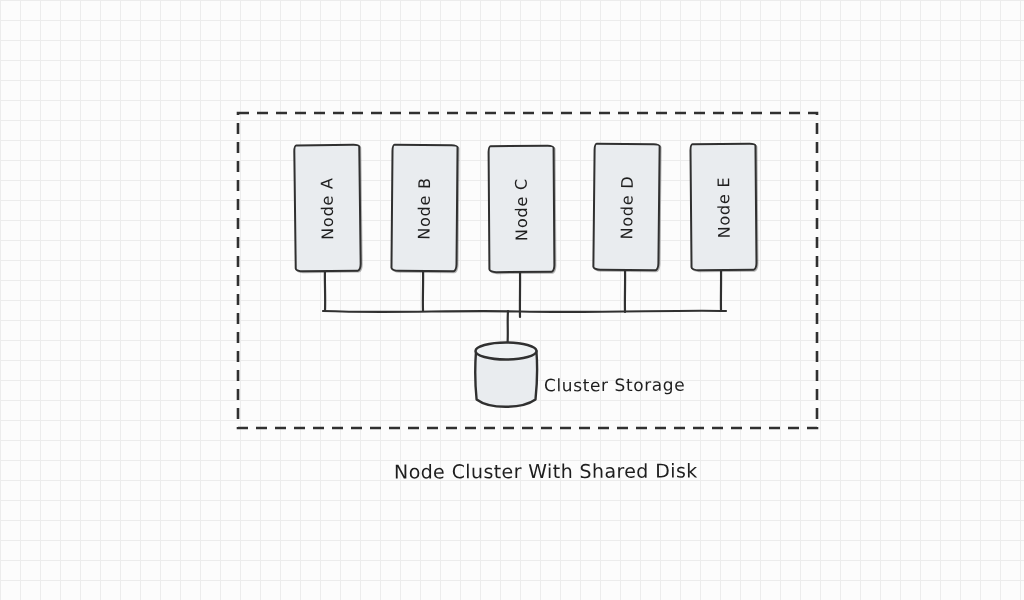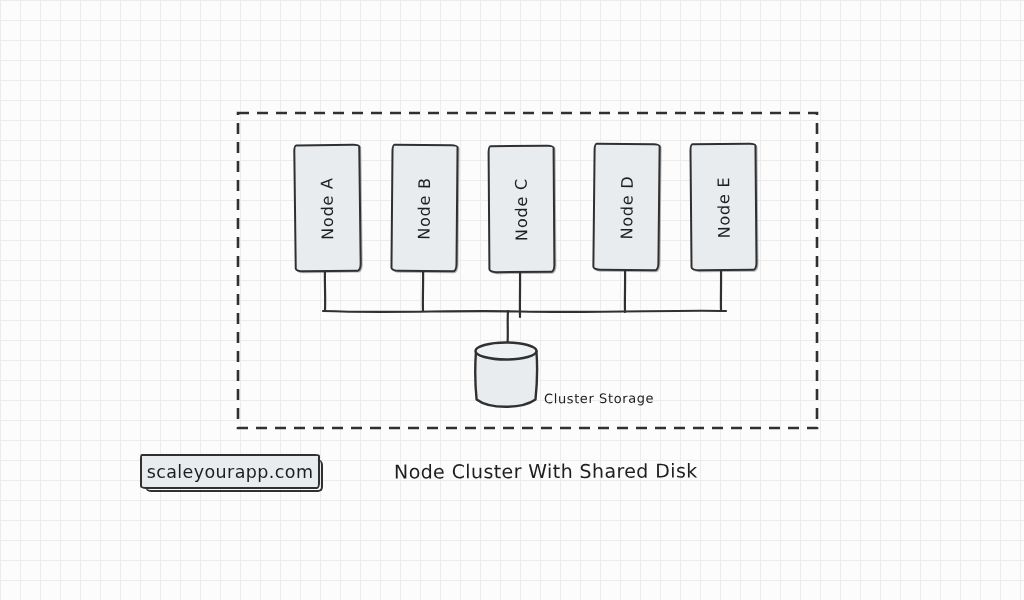--- a/index.html
+++ b/index.html
@@ -31,22 +31,22 @@
   .node-c { left: 488px; top: 145px; transform: rotate(-0.4deg); }
   .node-d { left: 593px; top: 143px; transform: rotate(0.6deg); }
   .node-e { left: 690px; top: 143px; transform: rotate(-0.5deg); }
   .node-label {
     transform: rotate(-90deg);
     white-space: nowrap;
     font-size: 16px; letter-spacing: 0.8px; color: #1e1e1e;
   }
 
   .storage-label {
-    position: absolute; left: 544px; top: 391px;
-    font-size: 13px; letter-spacing: 0.6px; color: #1e1e1e;
+    position: absolute; left: 544px; top: 375px;
+    font-size: 17px; letter-spacing: 0.6px; color: #1e1e1e;
     transform: rotate(-0.3deg); white-space: nowrap;
   }
 
   .brand-box {
     position: absolute; left: 140px; top: 454px; width: 176px; height: 31px;
     background: #e9ecef;
     border: 2px solid #303030;
     border-radius: 2px 5px 3px 6px / 5px 2px 6px 3px;
     display: flex; align-items: center; justify-content: center;
   }
@@ -102,19 +102,16 @@
   </div>
   <div class="node node-d">
     <span class="node-label">Node D</span>
   </div>
   <div class="node node-e">
     <span class="node-label">Node E</span>
   </div>
 
   <div class="storage-label">Cluster Storage</div>
 
-  <div class="brand-box">
-    <span class="brand-text">scaleyourapp.com</span>
-  </div>
 
   <div class="caption">Node Cluster With Shared Disk</div>
 
 </div>
 
 </body></html>

